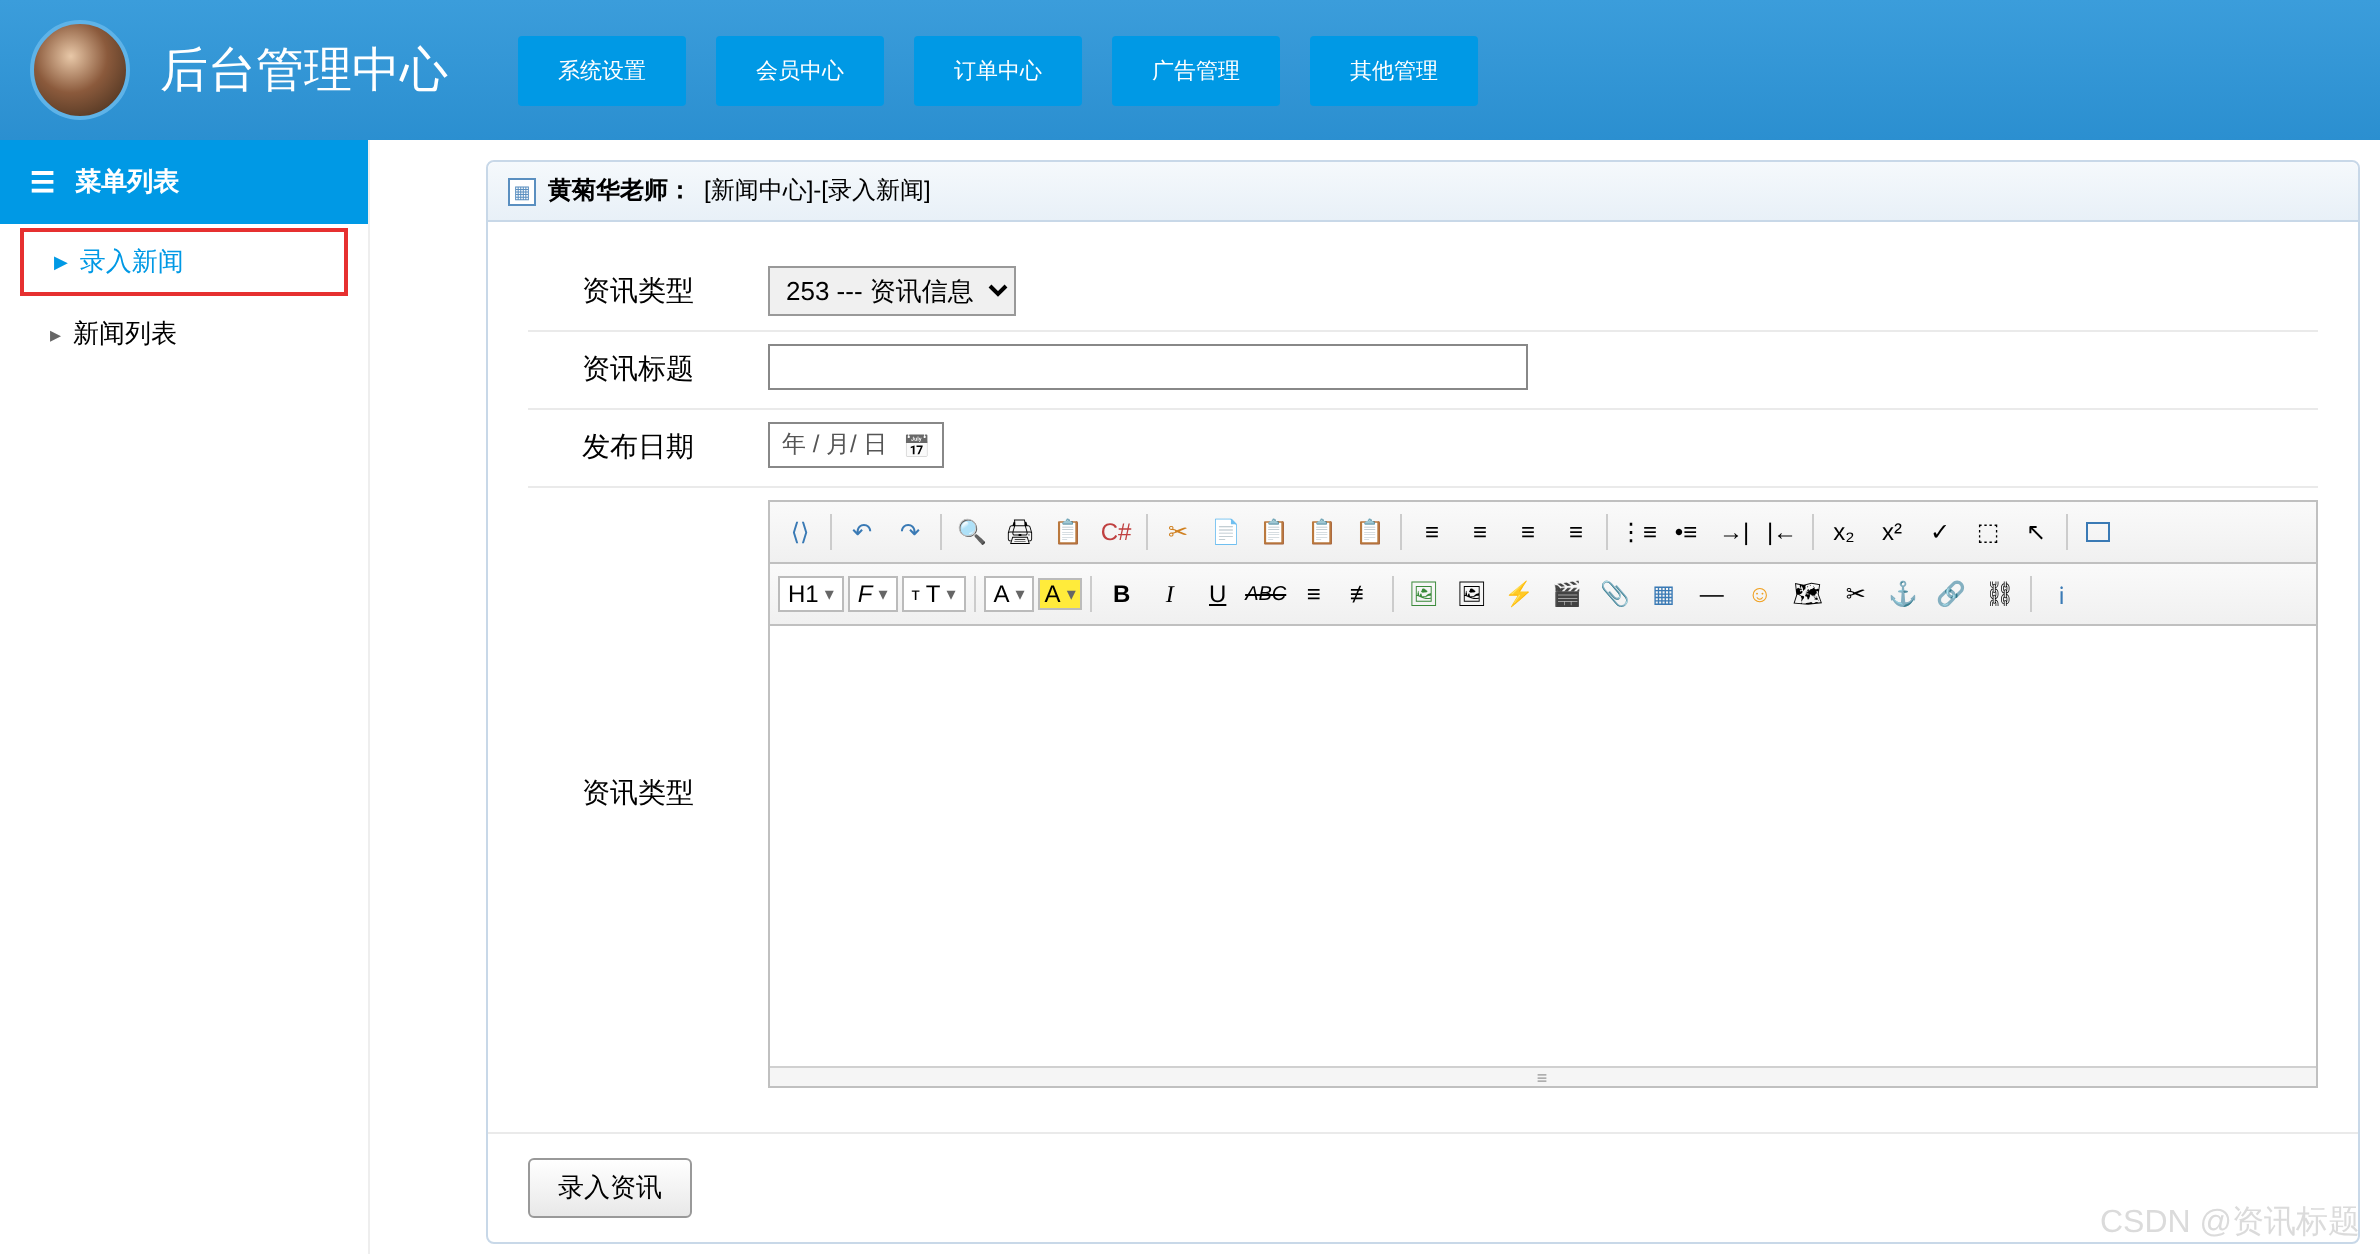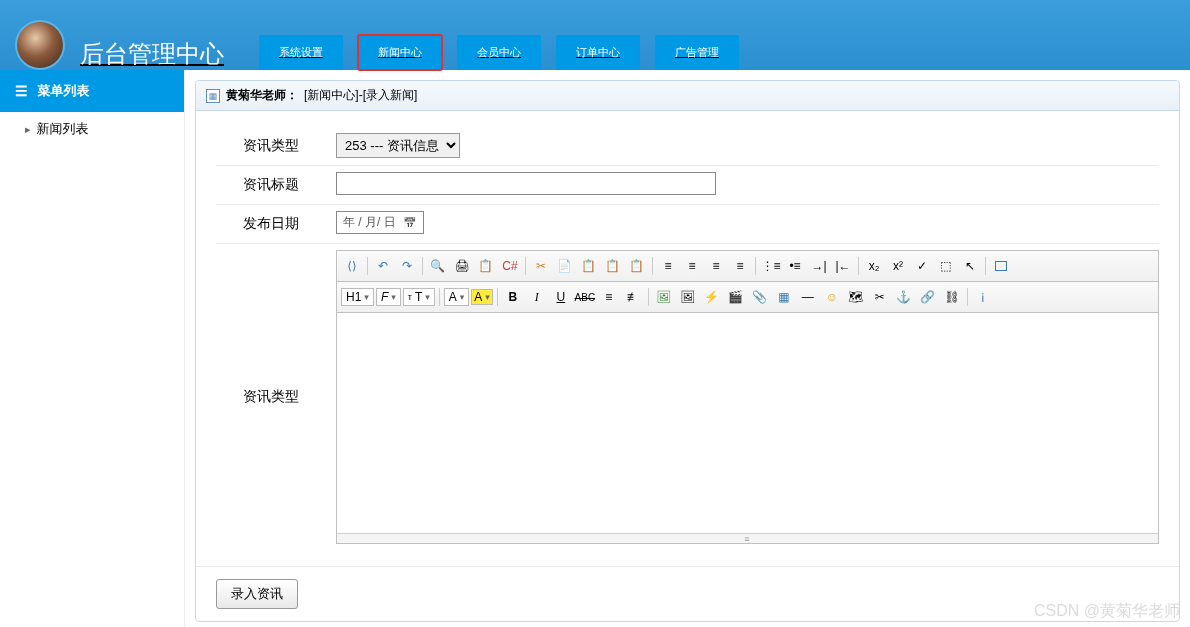--- a/index.html
+++ b/index.html
@@ -1,24 +1,24 @@
 <!DOCTYPE html>
 <html><head>
   <meta charset="utf-8">
   <style>
     * { box-sizing: border-box; margin: 0; padding: 0; }
     body { font-family: "Microsoft YaHei", Arial, sans-serif; font-size: 13px; background: #fff; width: 1190px; height: 627px; overflow: hidden; }
     
-    .header { height: 70px; background: linear-gradient(to bottom, #3b9ddb, #2b8fd0); display: flex; align-items: flex-end; padding: 0 15px; gap: 15px; text-decoration: underline; }
+    .header { height: 70px; background: linear-gradient(to bottom, #3b9ddb, #2b8fd0); display: flex; align-items: center; padding: 0 15px; gap: 15px; }
     .avatar { width: 50px; height: 50px; border-radius: 50%; background: radial-gradient(circle at 40% 35%, #e8c8a8 0%, #8b5a3c 45%, #3a2818 100%); border: 2px solid #5eb3e8; }
     .app-title { color: #fff; font-size: 24px; font-weight: 400; margin-right: 20px; }
     .nav-btn { background: #0099e5; color: #fff; border: none; padding: 10px 20px; font-size: 11px; cursor: pointer; border-radius: 2px; }
     .nav-btn.highlighted { outline: 2px solid #e63030; outline-offset: -1px; }
     
-    .main-container { display: flex; height: calc(627px - 70px); }
+    .main-container { display: flex; height: calc(627px - 70px); gap: 48px; }
     .sidebar { width: 185px; background: #fff; border-right: 1px solid #eee; }
     .menu-header { background: #0099e5; color: #fff; padding: 12px 15px; display: flex; align-items: center; gap: 10px; font-weight: bold; }
     .menu-bars { display: inline-block; }
     .menu-bars::before { content: "☰"; font-size: 14px; }
     .menu-section { padding: 12px 15px; display: flex; align-items: center; gap: 10px; color: #333; }
     .edit-icon::before { content: "✎"; }
     .submenu-item { padding: 8px 25px; display: flex; align-items: center; gap: 6px; font-size: 13px; cursor: pointer; }
     .submenu-item.active { color: #0099e5; border: 2px solid #e63030; margin: 2px 10px; padding: 6px 15px; }
     .submenu-item.active::before { content: "▶"; font-size: 9px; color: #0099e5; }
     .submenu-item:not(.active)::before { content: "▸"; font-size: 11px; color: #666; }
@@ -46,21 +46,21 @@
     .tb-select::after { content: "▾"; font-size: 9px; color: #666; }
     .ic-source { color: #3a7ab5; }
     .ic-undo { color: #3a7ab5; }
     .ic-redo { color: #3a7ab5; }
     .ic-cut { color: #d08020; }
     .ic-paste { color: #c09030; }
     .ic-full { border: 1px solid #3a7ab5; width: 12px; height: 10px; }
     .ic-bold { font-weight: bold; }
     .ic-italic { font-style: italic; font-family: serif; }
     .ic-underline { text-decoration: underline; }
-    .ic-strike { text-decoration: line-through; font-size: 10px; }
+    .ic-strike { text-decoration: line-through; font-size: 10px; font-style: italic; }
     .ic-highlight { background: #ffeb3b; padding: 0 2px; }
     .ic-link { color: #3a7ab5; }
     .ic-img { color: #3a8a3a; }
     .ic-table { color: #3a7ab5; }
     .ic-smile { color: #f0a020; }
     .editor-body { height: 220px; background: #fff; }
     .editor-resizer { height: 10px; border-top: 1px solid #d0d0d0; background: #f5f5f5; text-align: center; font-size: 9px; color: #999; cursor: ns-resize; }
     .editor-resizer::before { content: "≡"; letter-spacing: 1px; }
     
     .submit-row { padding: 12px 20px; border-top: 1px solid #eaeaea; }
@@ -68,31 +68,34 @@
     
     .watermark { position: fixed; bottom: 5px; right: 10px; color: #ccc; font-size: 16px; opacity: 0.7; }
   </style>
 </head>
 <body>
 
 <div class="header">
   <div class="avatar"></div>
   <div class="app-title">后台管理中心</div>
   <button class="nav-btn">系统设置</button>
-  <button class="nav-btn highlighted">新闻中心</button>
   <button class="nav-btn">会员中心</button>
   <button class="nav-btn">订单中心</button>
   <button class="nav-btn">广告管理</button>
+  <button class="nav-btn">其他管理</button>
 </div>
 
 <div class="main-container">
   <div class="sidebar">
     <div class="menu-header">
       <span class="menu-bars"></span>
       <span>菜单列表</span>
+    </div>
+    <div class="submenu-item active">
+      <span>录入新闻</span>
     </div>
     <div class="submenu-item">
       <span>新闻列表</span>
     </div>
   </div>
 
   <div class="content">
     <div class="content-card">
       <div class="breadcrumb-bar">
         <span class="breadcrumb-icon">▦</span>
@@ -208,13 +211,13 @@
         </div>
       </div>
 
       <div class="submit-row">
         <button class="submit-btn">录入资讯</button>
       </div>
     </div>
   </div>
 </div>
 
-<div class="watermark">CSDN @黄菊华老师</div>
+<div class="watermark">CSDN @资讯标题</div>
 
 </body></html>

